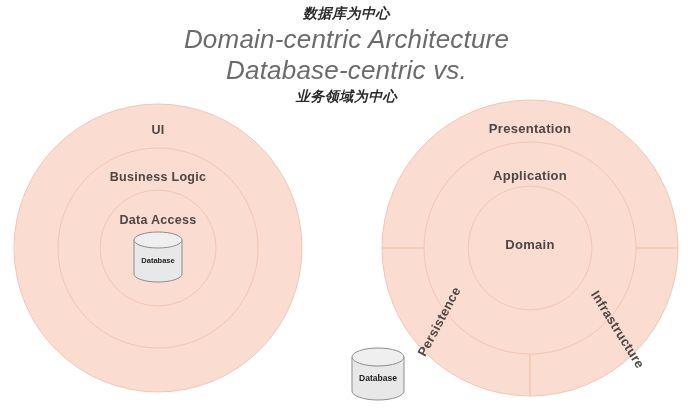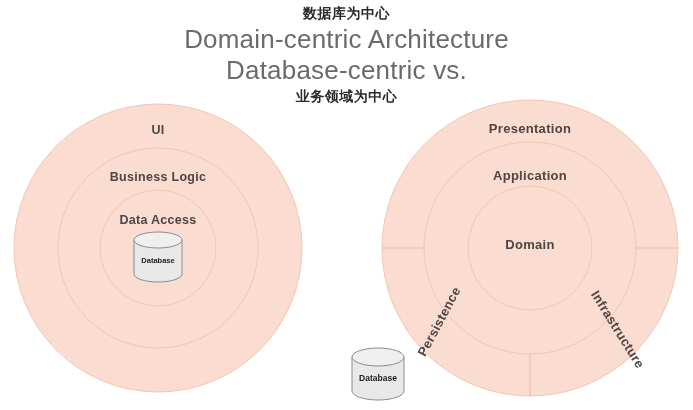--- a/index.html
+++ b/index.html
@@ -6,21 +6,21 @@
   body{
     width:693px;height:410px;
     background:#ffffff;
     font-family:"Liberation Sans","DejaVu Sans",sans-serif;
     overflow:hidden;
     position:relative;
   }
   #stage{position:absolute;left:0;top:0;width:693px;height:410px;}
 
   
-  .title-zone{position:absolute;left:0;top:0;width:693px;text-align:center;}
+  .title-zone{position:absolute;left:0;top:0;width:693px;text-align:center;font-style:italic;}
   .cn-top{
     font-size:14px;font-weight:700;color:#2b2b2b;
     letter-spacing:.5px;line-height:20px;margin-top:3px;
   }
   .en-title{
     font-size:26px;color:#6b6b6b;font-weight:400;
     line-height:29px;letter-spacing:.2px;margin-top:2px;
   }
   .cn-bottom{
     font-size:14px;font-weight:700;color:#2b2b2b;

